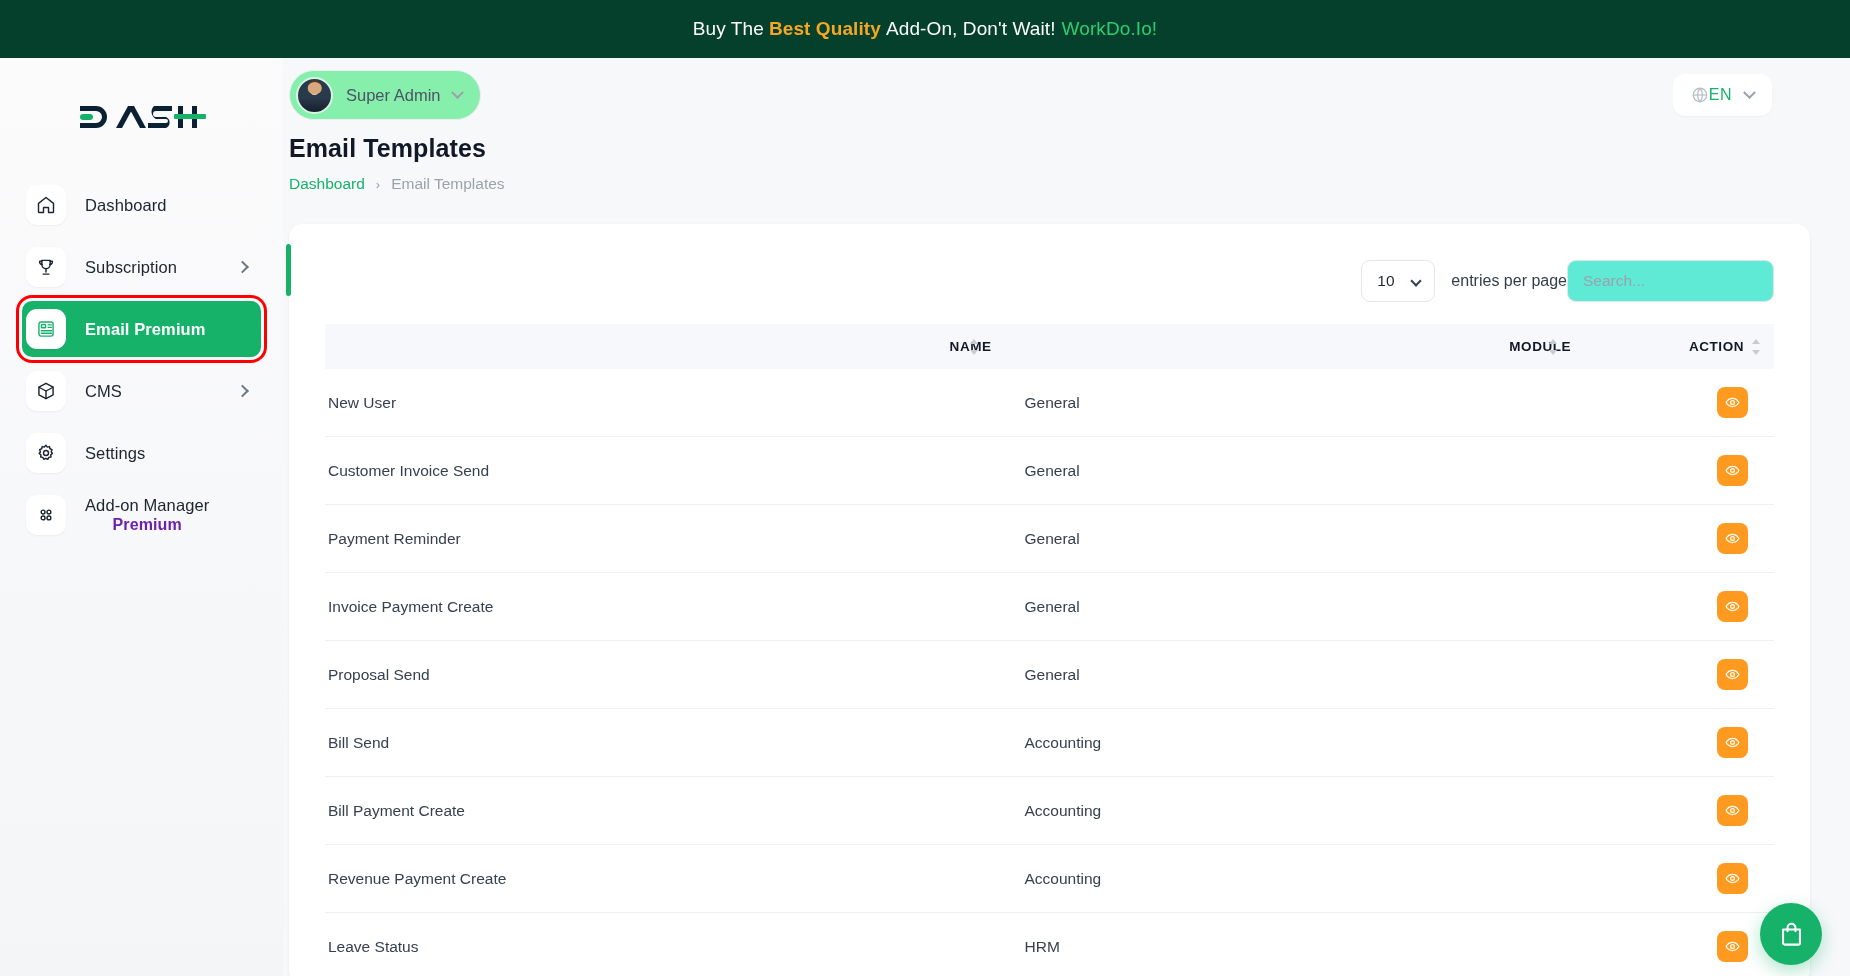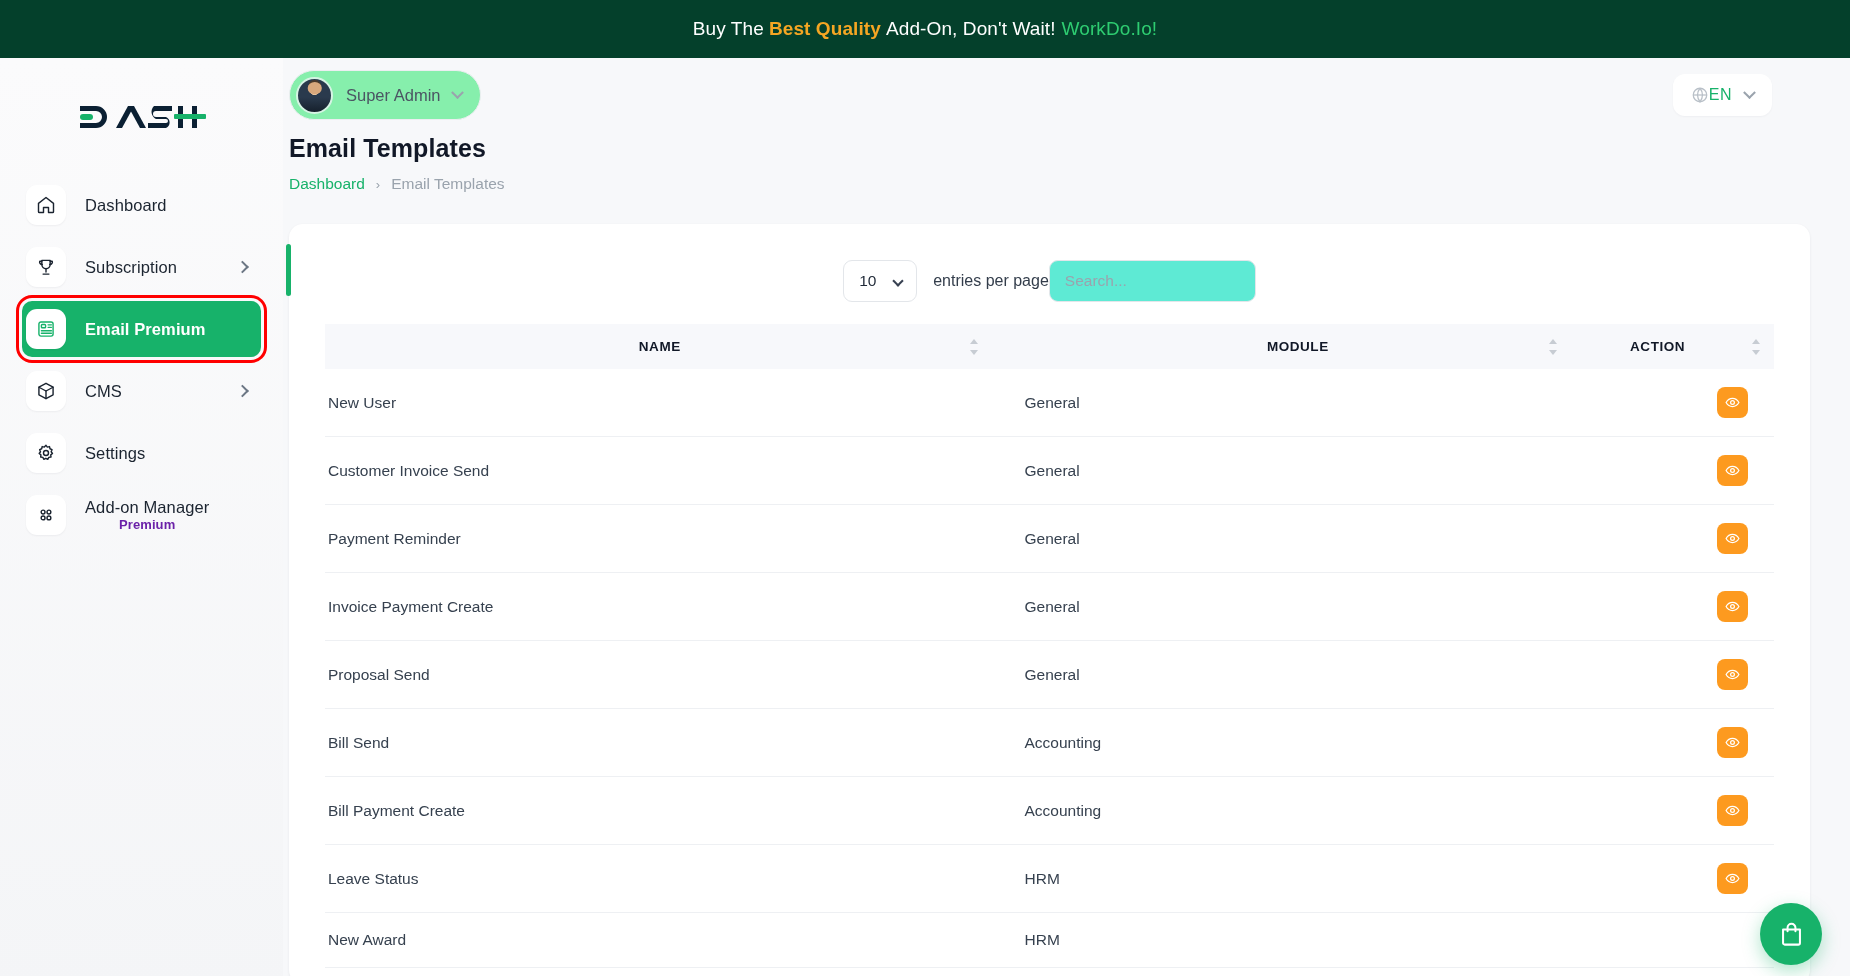--- a/index.html
+++ b/index.html
@@ -56,21 +56,21 @@
   .nav-icon svg { width: 20px; height: 20px; }
   .nav-label {
     margin-left: 19px;
     font-size: 16.5px;
     color: #1b2430;
     letter-spacing: .1px;
     line-height: 1.15;
   }
   .nav-label .sub {
     display: block;
-    font-size: 13px;
+    font-size: 16px;
     color: #6b21a8;
     font-weight: 700;
     text-align: center;
     margin-top: 1px;
   }
   .chev-right {
     position: absolute; right: 14px; top: 50%; transform: translateY(-50%);
     width: 9px; height: 9px;
     border-right: 2px solid #6b7684; border-top: 2px solid #6b7684;
     transform: translateY(-50%) rotate(45deg);
@@ -173,21 +173,21 @@
   .card {
     background: #ffffff;
     border-radius: 14px;
     box-shadow: 0 1px 3px rgba(16,24,40,.07);
     padding: 24px 36px 0 36px;
     height: 760px;
     overflow: hidden;
   }
 
   .table-controls {
-    display: flex; align-items: center; justify-content: center;
+    display: flex; align-items: center; justify-content: flex-end;
     padding: 12px 0 22px 0;
   }
   .entries-group { display: flex; align-items: center; gap: 16px; }
   .entries-select {
     position: relative;
     width: 74px; height: 42px;
     border: 1px solid #e3e6ea; border-radius: 9px;
     background: #fff;
     display: flex; align-items: center;
     padding-left: 15px;
@@ -214,21 +214,21 @@
 
   
   table { width: 100%; border-collapse: collapse; }
   thead th {
     background: #f7f8fb;
     font-size: 13.5px;
     font-weight: 700;
     color: #111827;
     letter-spacing: .55px;
     padding: 15px 0;
-    text-align: center;
+    text-align: right;
     position: relative;
   }
   thead th.col-name { padding-left: 3px; width: 46%; }
   thead th.col-module { padding-left: 33px; width: 40%; }
   thead th.col-action { padding-right: 30px; }
   .sorter {
     position: absolute; right: 12px; top: 50%;
     transform: translateY(-50%);
     width: 10px; height: 18px;
   }
@@ -534,20 +534,32 @@
               <td class="c-action">
                 <button class="eye-btn">
                   <svg viewBox="0 0 24 24" fill="none" stroke="#ffffff" stroke-width="2">
                     <path d="M1.8 12 S5.5 5.5 12 5.5 S22.2 12 22.2 12 S18.5 18.5 12 18.5 S1.8 12 1.8 12 z"></path>
                     <circle cx="12" cy="12" r="3"></circle>
                   </svg>
                 </button>
               </td>
             </tr>
             <tr>
+              <td class="c-name">Revenue Payment Create</td>
+              <td class="c-module">Accounting</td>
+              <td class="c-action">
+                <button class="eye-btn">
+                  <svg viewBox="0 0 24 24" fill="none" stroke="#ffffff" stroke-width="2">
+                    <path d="M1.8 12 S5.5 5.5 12 5.5 S22.2 12 22.2 12 S18.5 18.5 12 18.5 S1.8 12 1.8 12 z"></path>
+                    <circle cx="12" cy="12" r="3"></circle>
+                  </svg>
+                </button>
+              </td>
+            </tr>
+            <tr>
               <td class="c-name">Leave Status</td>
               <td class="c-module">HRM</td>
               <td class="c-action">
                 <button class="eye-btn">
                   <svg viewBox="0 0 24 24" fill="none" stroke="#ffffff" stroke-width="2">
                     <path d="M1.8 12 S5.5 5.5 12 5.5 S22.2 12 22.2 12 S18.5 18.5 12 18.5 S1.8 12 1.8 12 z"></path>
                     <circle cx="12" cy="12" r="3"></circle>
                   </svg>
                 </button>
               </td>

